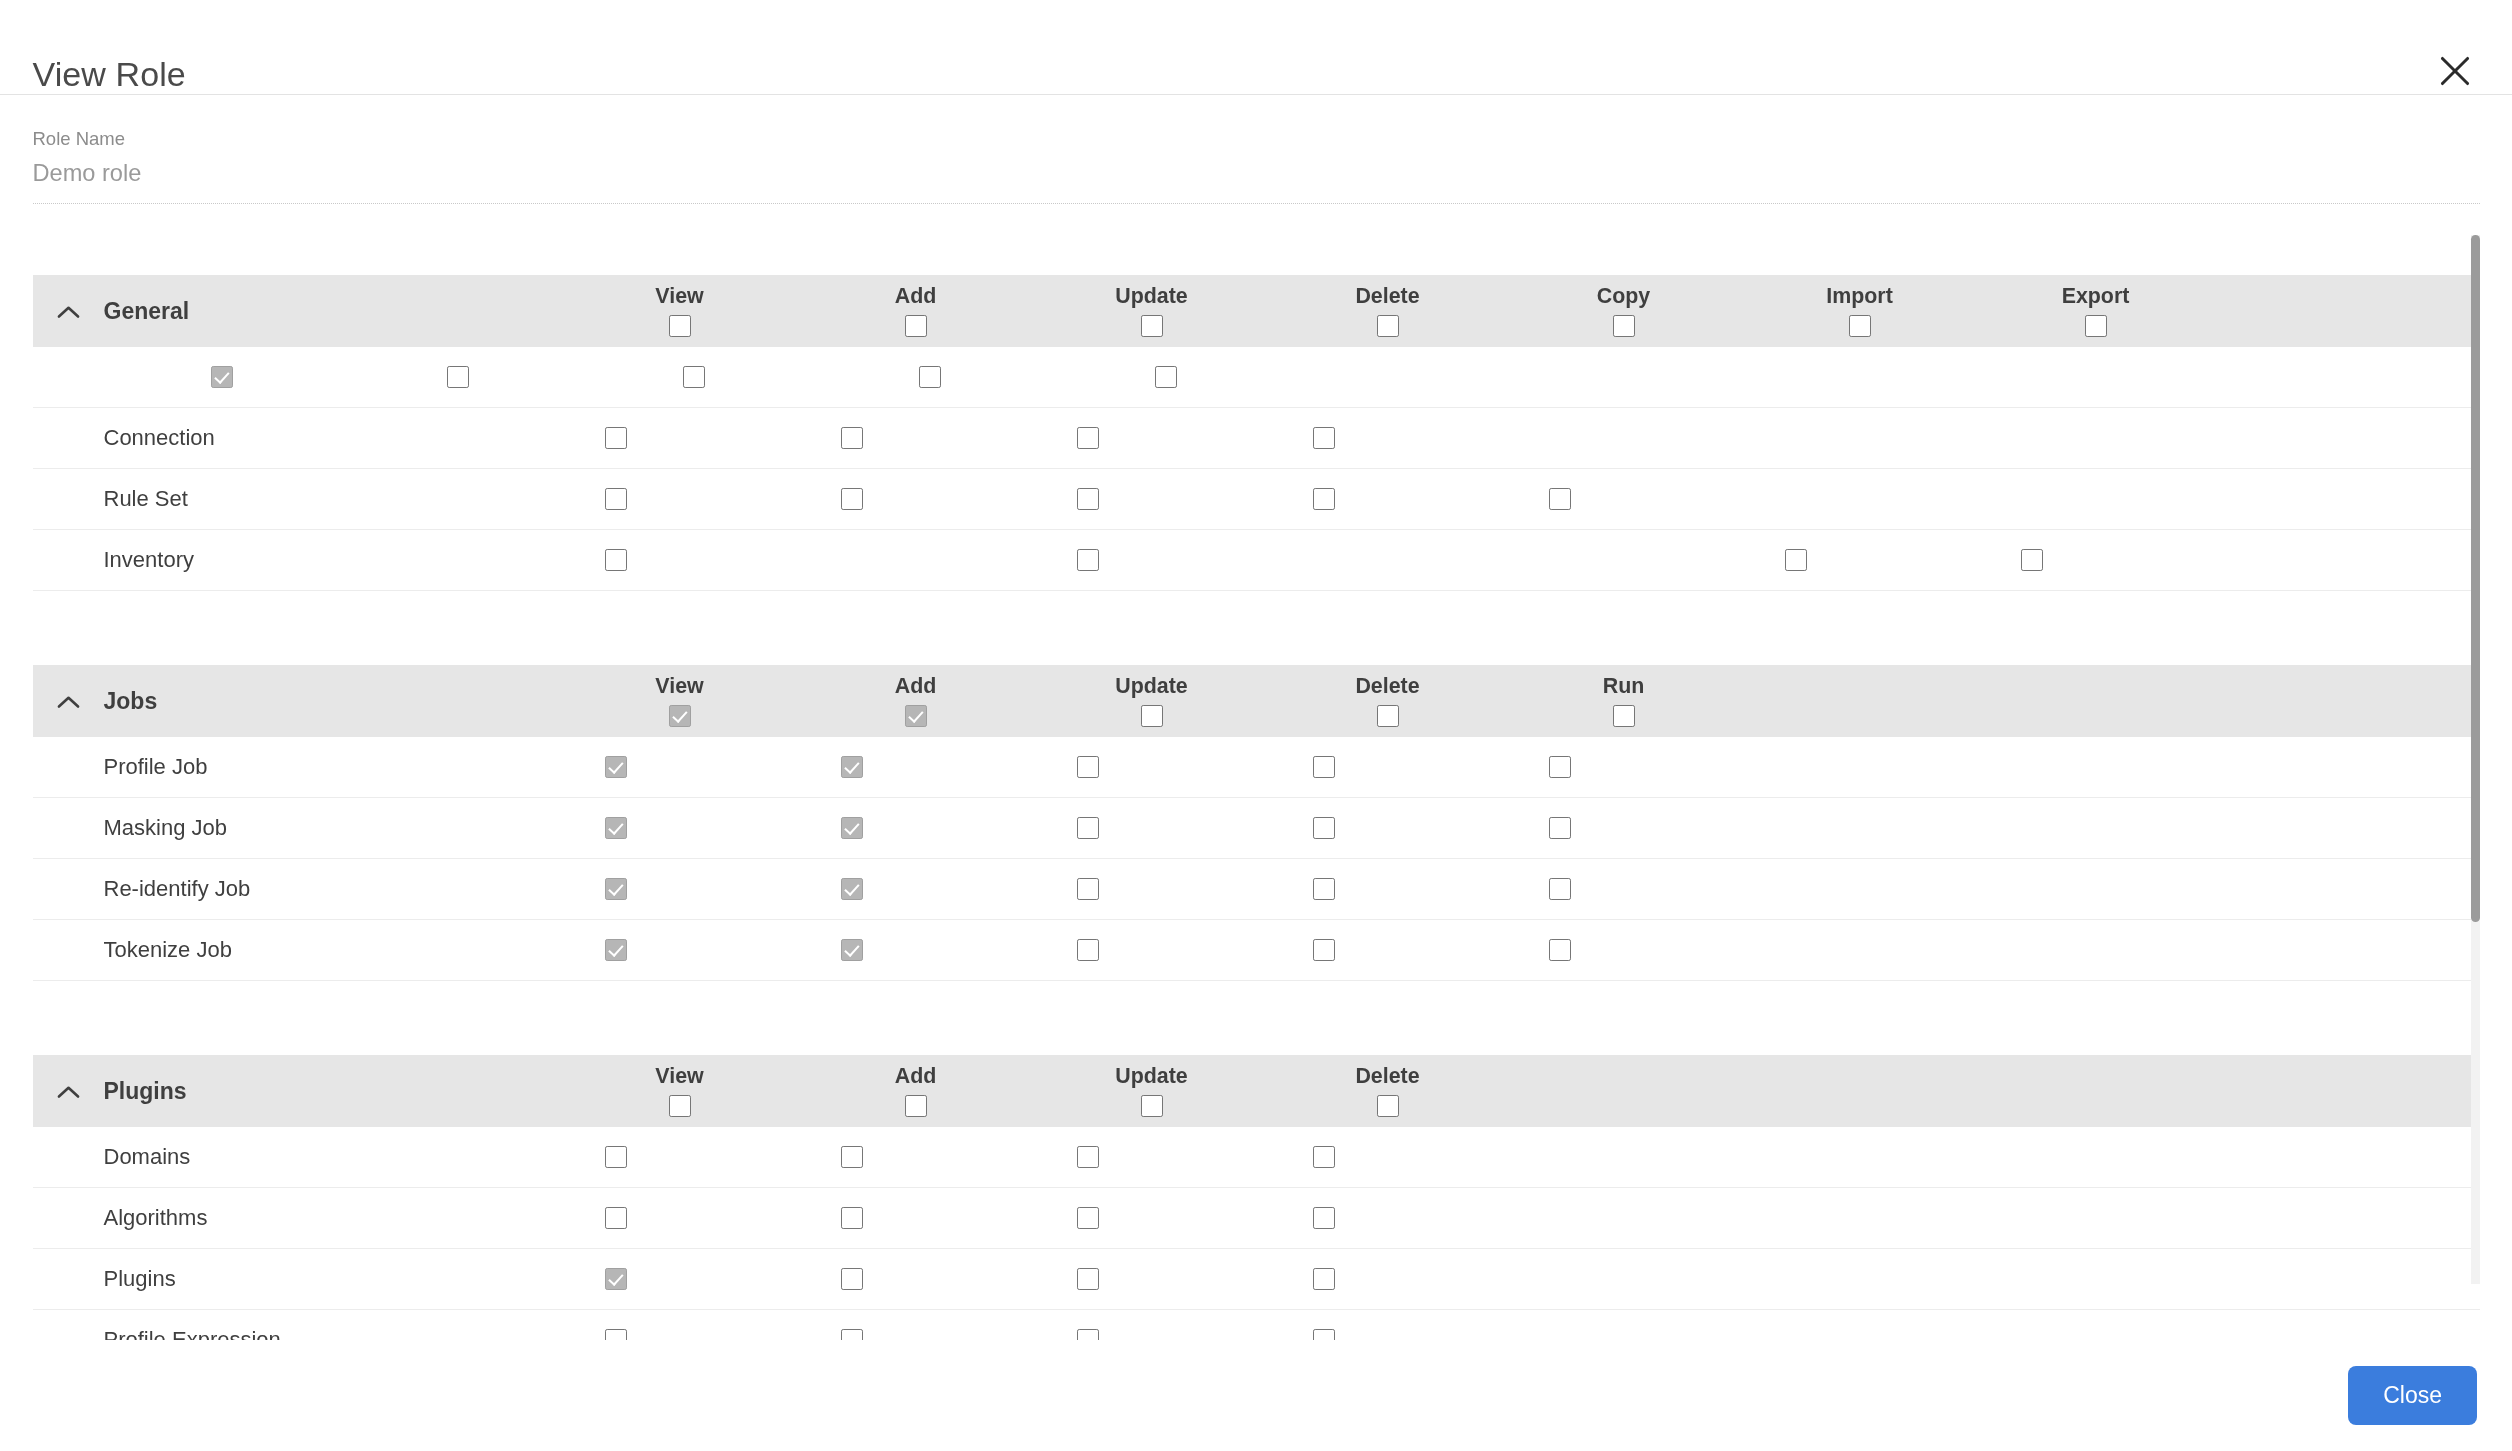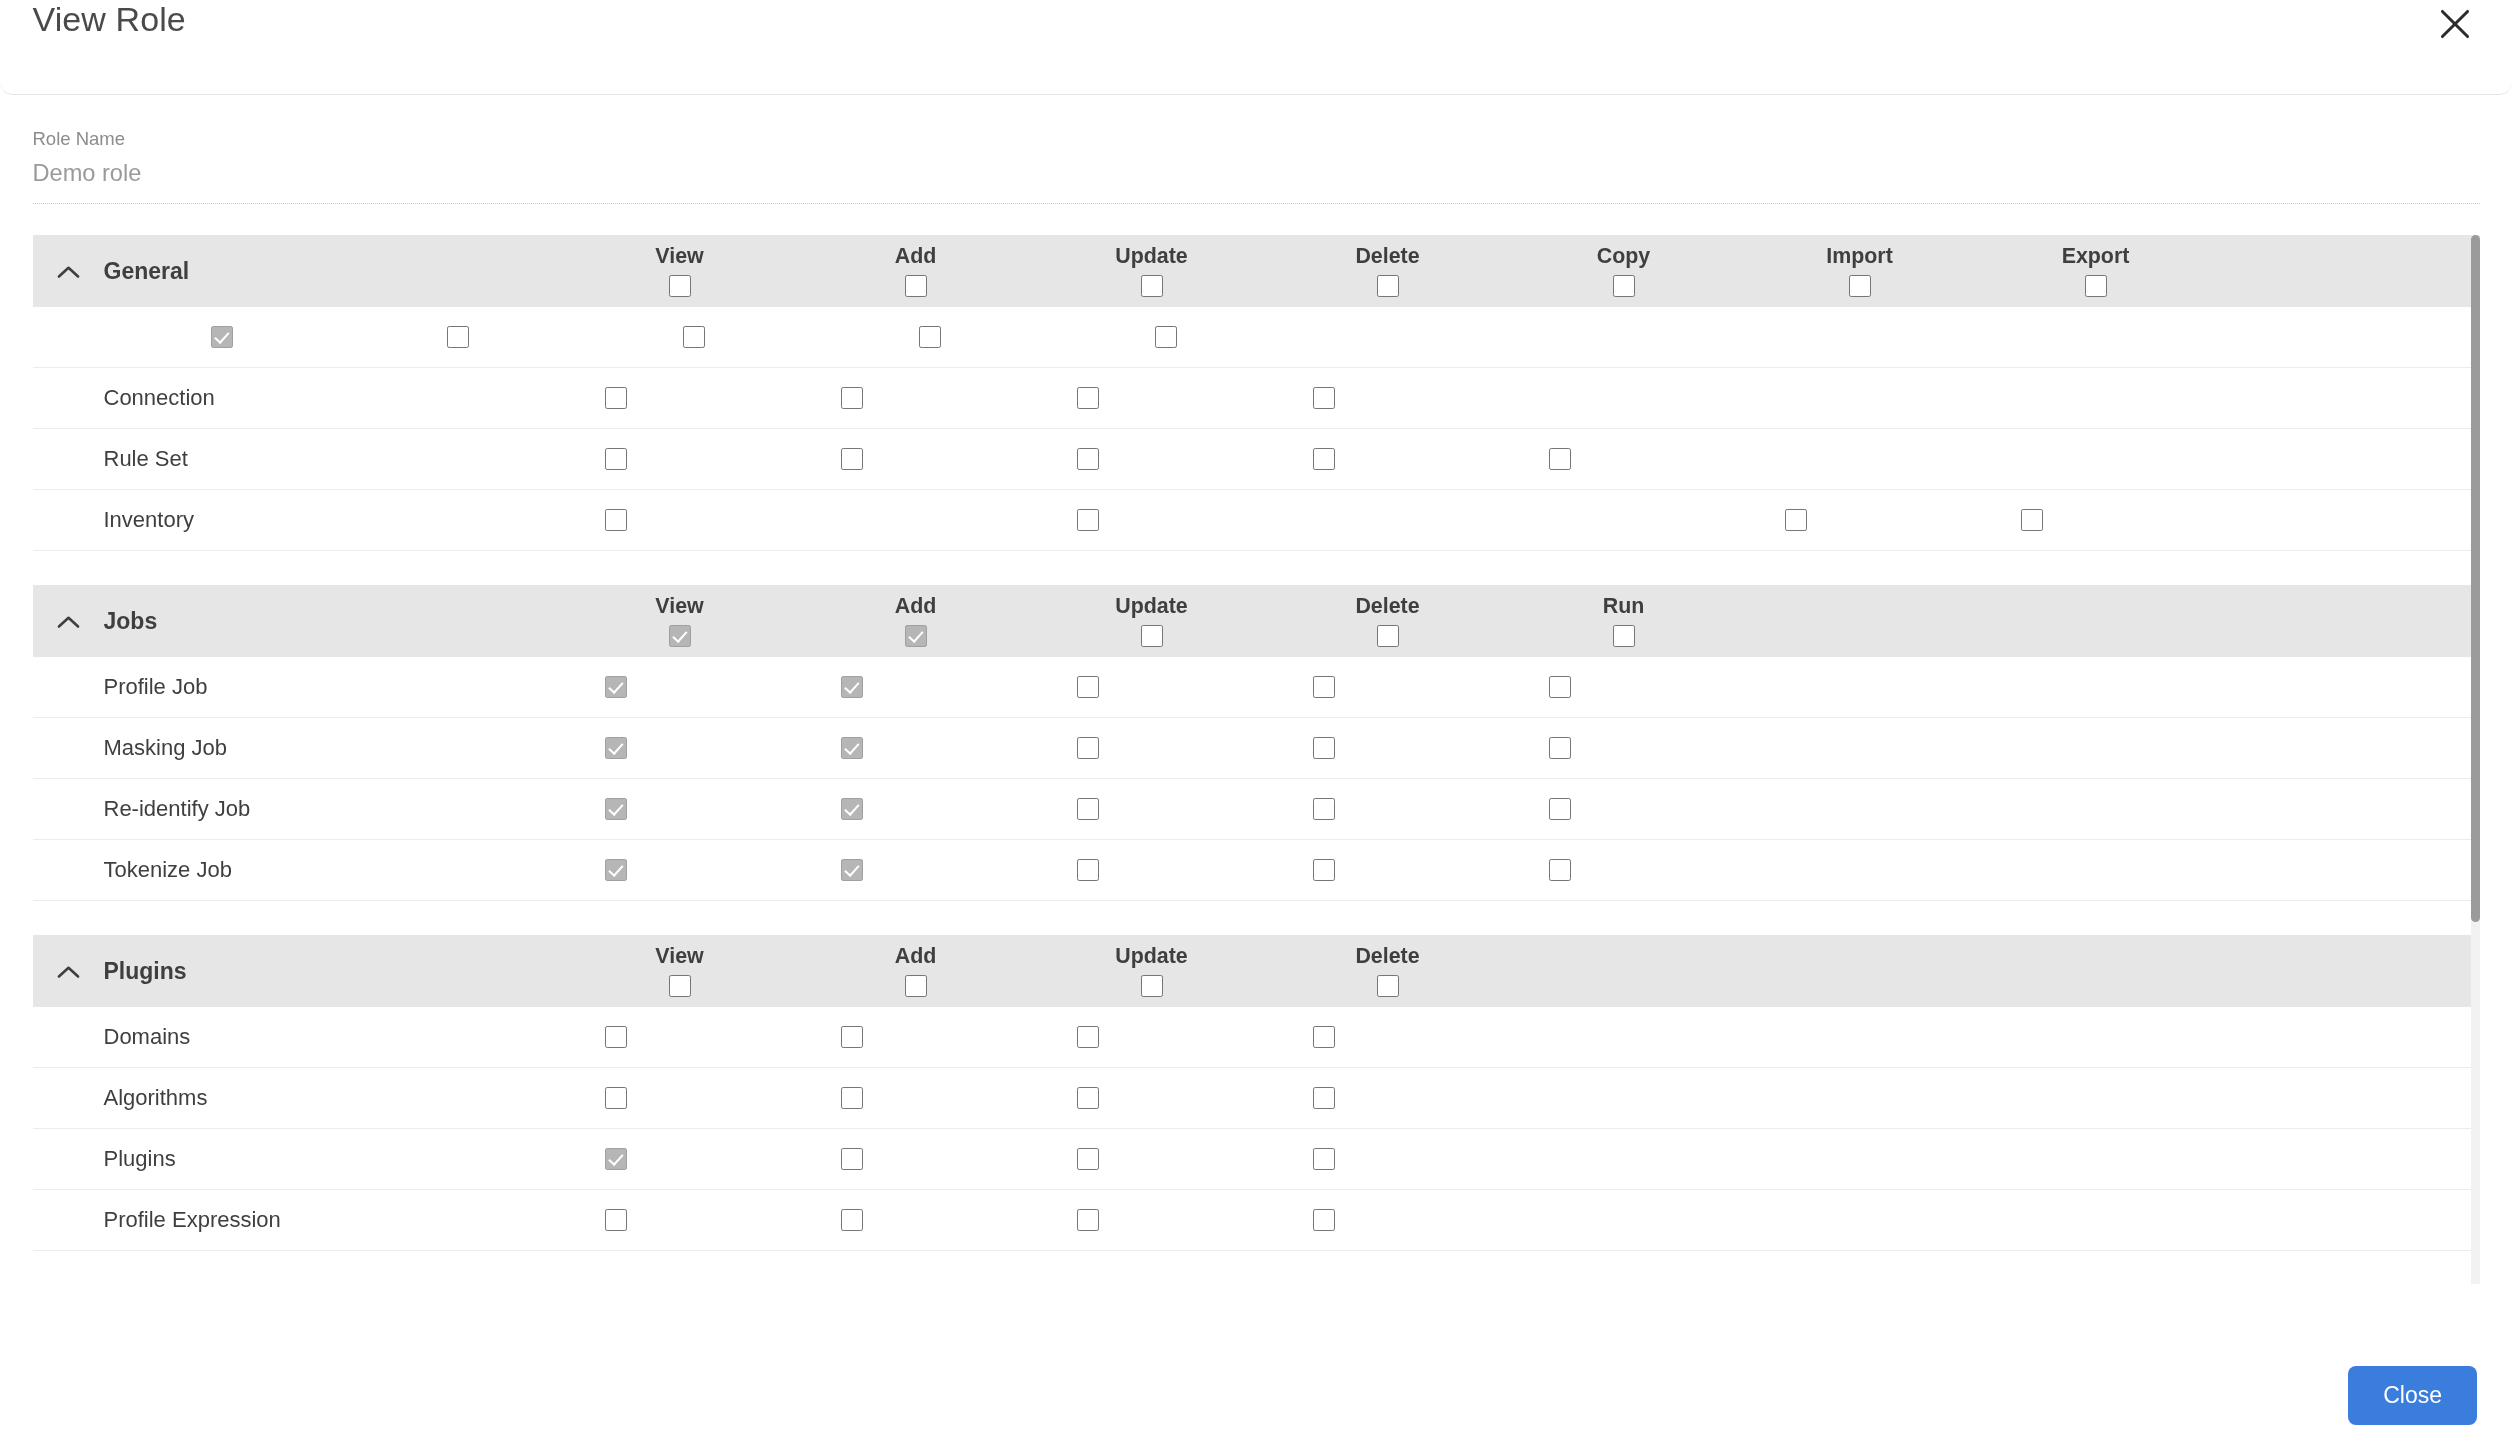--- a/index.html
+++ b/index.html
@@ -14,25 +14,24 @@
     width: 2512px; height: 1451px;
     display: flex; flex-direction: column;
     background: #ffffff;
     position: relative;
   }
   
   .dlg-header {
     height: 95px;
     flex: 0 0 95px;
     display: flex;
-    align-items: flex-start;
+    align-items: flex-end;
     justify-content: space-between;
     padding: 0 34px 0 32.5px;
     border-bottom: 1.5px solid #e3e3e3;
-    border-radius: 13px;
   }
   .dlg-title {
     font-size: 34px;
     font-weight: 400;
     color: #4a4a4a;
     letter-spacing: 0.1px;
   }
   .close-x {
     width: 47px; height: 47px;
     display: flex; align-items: center; justify-content: center;
@@ -72,21 +71,21 @@
   }
   .scroll-thumb {
     position: absolute;
     top: 0; right: 0;
     width: 8.9px;
     height: 687px;
     background: #9b9b9b;
     border-radius: 4.4px;
   }
 
-  .group { width: 100%; }
+  .group { width: 100%; margin-top: 40px; }
   .group-header {
     background: #e6e6e6;
     height: 72px;
     display: flex;
     align-items: stretch;
     position: relative;
   }
   .chevron-cell {
     width: 71px;
     display: flex;

